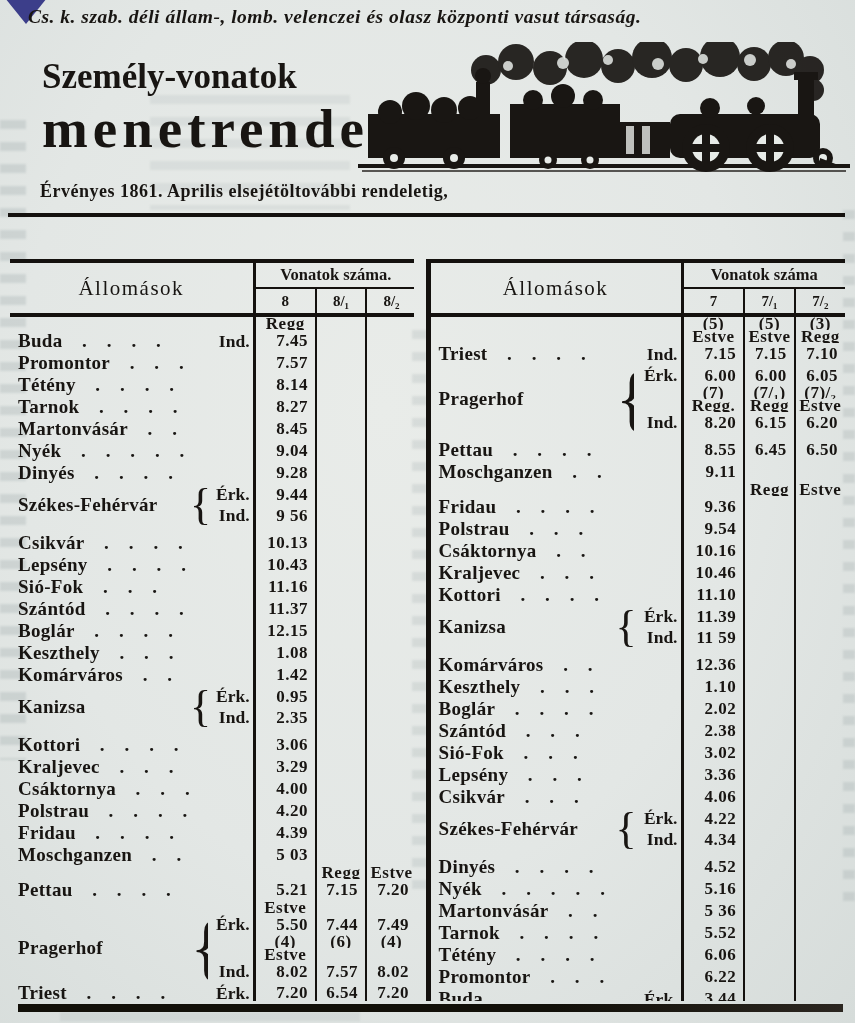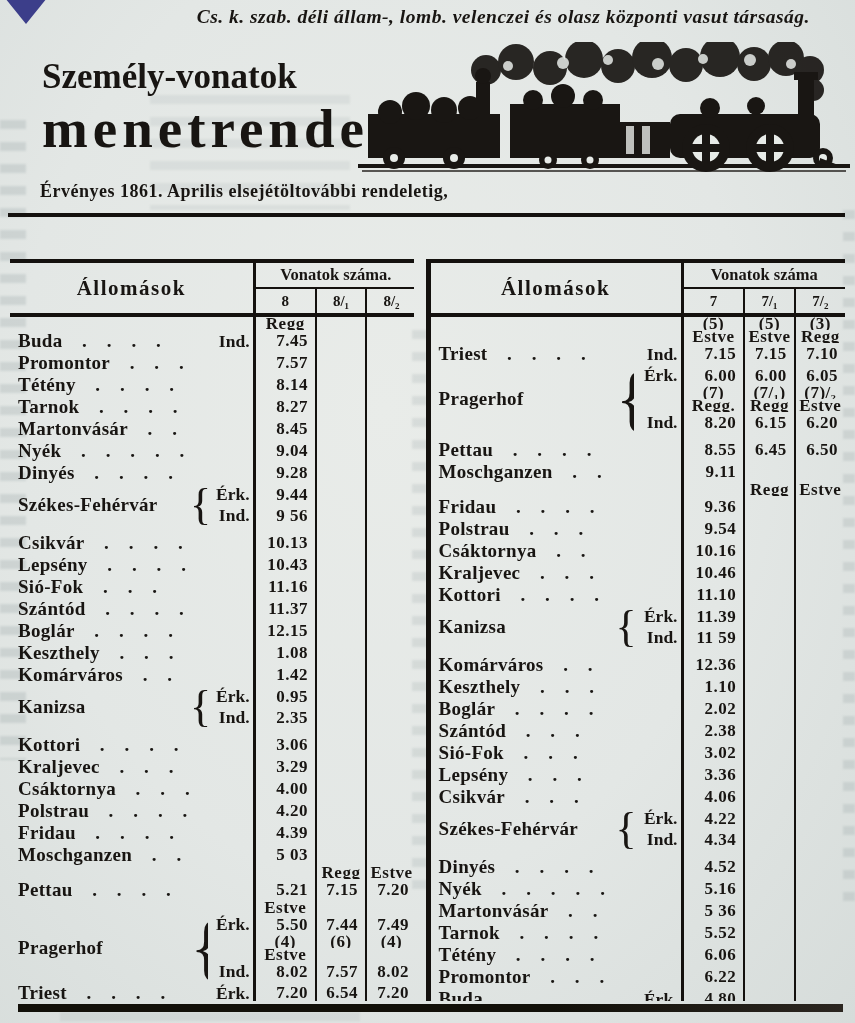--- a/index.html
+++ b/index.html
@@ -11,21 +11,21 @@
     background:repeating-linear-gradient(180deg, rgba(120,135,138,.38) 0 9px, rgba(0,0,0,0) 9px 22px);}
   .sm1{left:0;top:120;width:26px;top:120px;height:640px;}
   .sm2{right:0;top:210px;width:12px;height:700px;opacity:.45;}
   .sm3{left:150px;top:95px;width:200px;height:115px;opacity:.28;}
   .sm4{left:412px;top:330px;width:15px;height:560px;opacity:.4;}
   .sm5{left:60px;top:1012px;width:300px;height:10px;opacity:.3;}
 
   .triangle{position:absolute;left:5px;top:-2px;width:0;height:0;
     border-left:21px solid transparent;border-right:21px solid transparent;border-top:26px solid #3c3e8a;}
 
-  .masthead{position:absolute;left:28px;right:45px;top:6px;text-align:right;
+  .masthead{position:absolute;left:28px;right:45px;top:6px;text-align:left;
     font-style:italic;font-weight:bold;font-size:19.5px;letter-spacing:.5px;}
 
   .titleblock{position:absolute;left:42px;top:58px;width:320px;text-align:left;}
   .title1{font-weight:bold;font-size:35px;line-height:1.1;letter-spacing:0px;}
   .title2{font-weight:bold;font-size:55px;line-height:1.15;letter-spacing:5px;}
 
   .loco{position:absolute;left:358px;top:42px;width:492px;height:132px;}
 
   .validity{position:absolute;left:0;right:0;top:181px;text-align:left;font-weight:bold;font-size:18px;
     padding-left:40px;letter-spacing:.5px;}
@@ -33,21 +33,21 @@
   .route{position:absolute;left:0;right:0;top:226px;text-align:center;font-weight:bold;font-size:20px;letter-spacing:.5px;}
 
   .tables{position:absolute;left:10px;right:10px;top:259px;height:742px;display:flex;gap:12px;}
   .tbox{height:742px;overflow:hidden;}
   .tbox.left{width:406px;}
   .tbox.right{width:417px;border-left:5px solid #14110e;}
   table.tt{border-collapse:collapse;table-layout:fixed;width:100%;height:100%;}
   .tt th,.tt td{padding:0;margin:0;vertical-align:middle;overflow:hidden;white-space:nowrap;}
   .tt thead th{border-bottom:4px solid #14110e;}
   .tt .htop{border-top:4px solid #14110e;}
-  th.sta-h{font-size:21px;font-weight:bold;letter-spacing:1.5px;text-align:center;}
+  th.sta-h{font-size:21px;font-weight:normal;letter-spacing:1.5px;text-align:center;}
   th.vsz{font-size:16.5px;font-weight:bold;text-align:center;height:24px;
     border-bottom:2px solid #14110e !important;border-left:3px solid #14110e;}
   th.num{font-size:15px;font-weight:bold;text-align:center;height:24px;}
   .c1{border-left:3px solid #14110e;}
   .c2,.c3{border-left:2px solid #14110e;}
   tr.s td{height:20px;}
   td.sta{font-size:19px;font-weight:bold;padding-left:8px;letter-spacing:.3px;}
   td.sta .dots{font-weight:bold;}
   td.br{font-weight:normal;text-align:center;}
   td.br span{display:block;line-height:.8;}
@@ -732,21 +732,21 @@
               <td class="br"></td>
               <td class="lab"></td>
               <td class="t c1">6.22</td>
               <td class="t c2"></td>
               <td class="t c3"></td>
             </tr>
             <tr class="s">
               <td class="sta">Buda<span class="dots">  .  .  .</span></td>
               <td class="br"></td>
               <td class="lab">Érk.</td>
-              <td class="t c1">4.80</td>
+              <td class="t c1">3.44</td>
               <td class="t c2"></td>
               <td class="t c3"></td>
             </tr>
             <tr class="fill">
               <td class="sta"></td>
               <td class="br"></td>
               <td class="lab"></td>
               <td class="t c1"></td>
               <td class="t c2"></td>
               <td class="t c3"></td>

